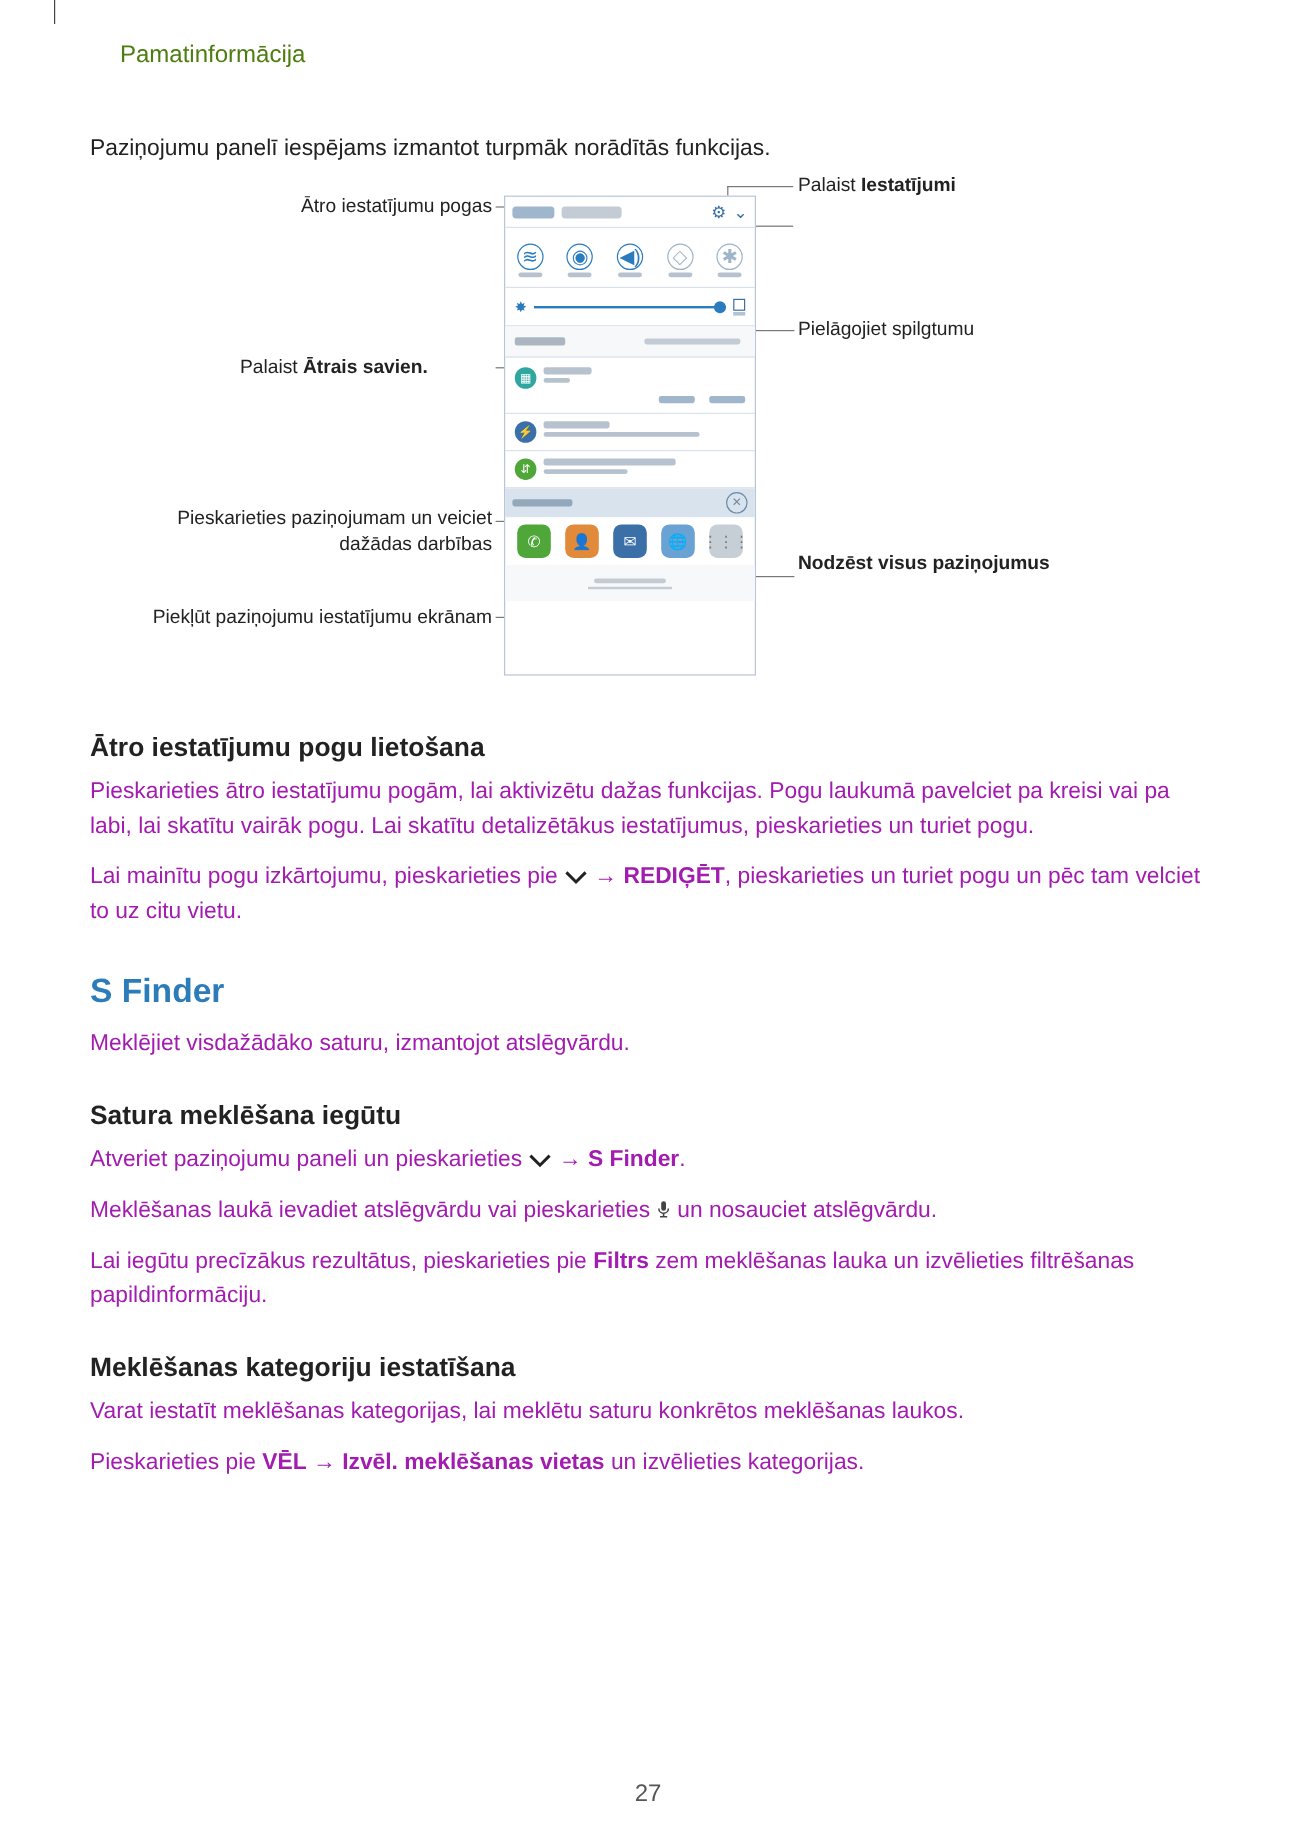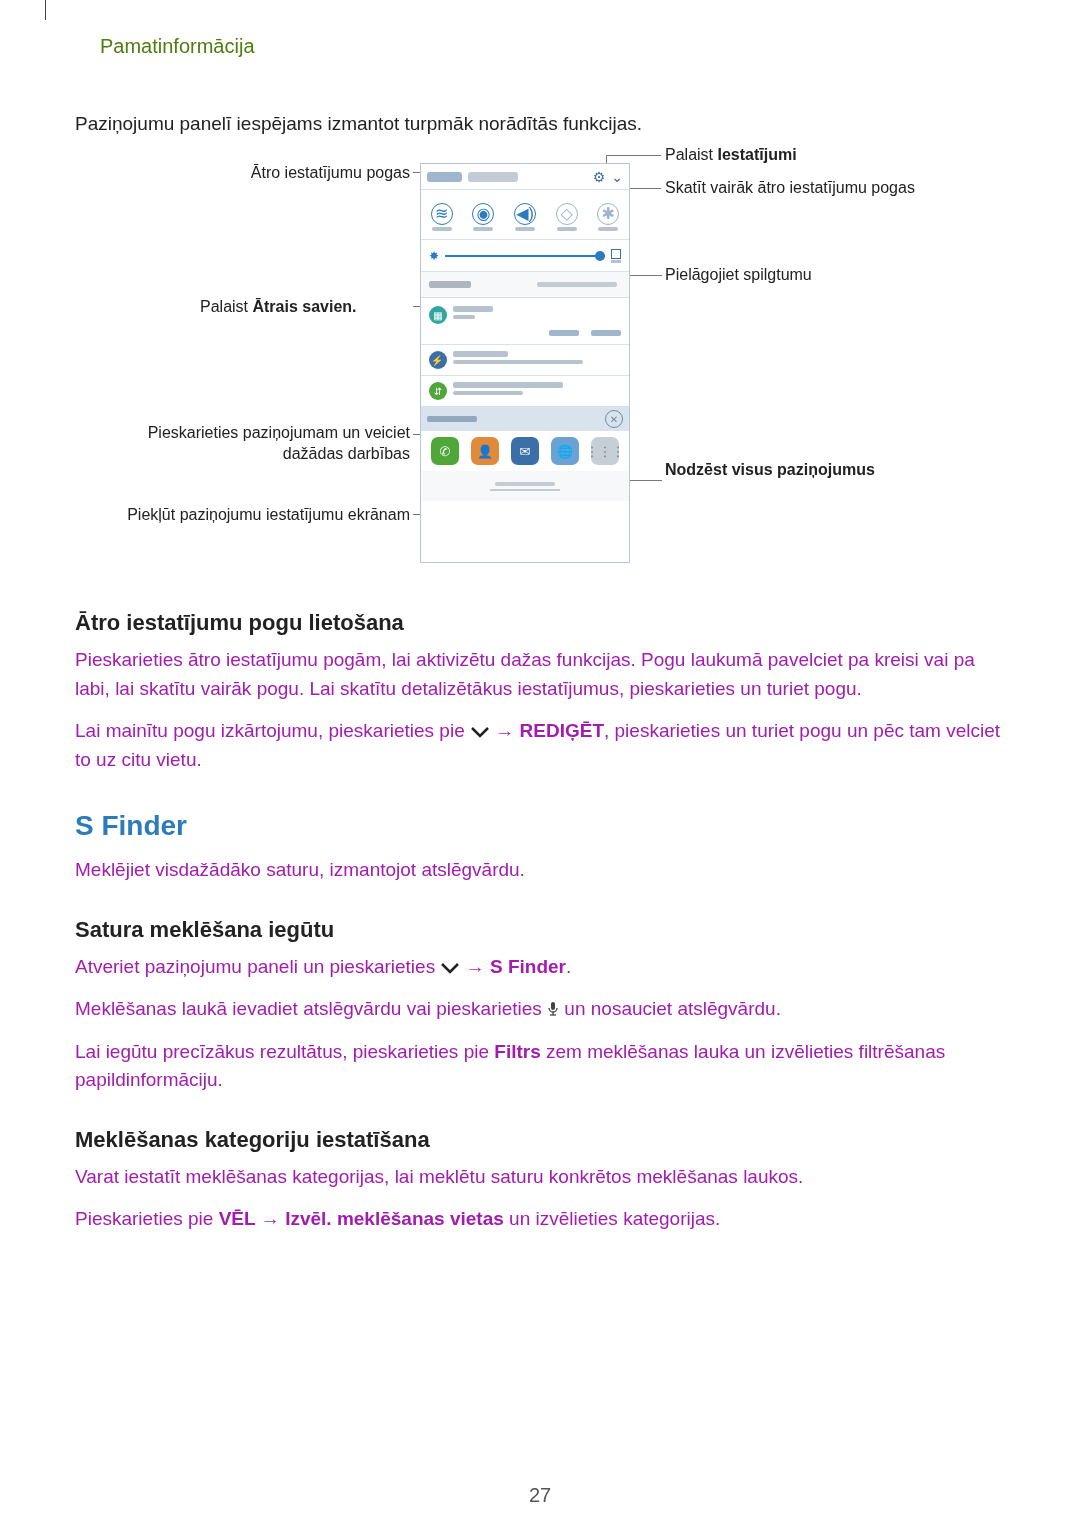--- a/index.html
+++ b/index.html
@@ -175,23 +175,20 @@
     <span>Piekļūt paziņojumu iestatījumu ekrānam</span>
   </div>
   <div class="lead leadh" style="left:343px;top:361px;width:7px;"></div>
 
   <div class="callout" style="left:595px;top:-8px;">
     <span>Palaist </span><span class="b">Iestatījumi</span>
   </div>
   <div class="lead leadv" style="left:536px;top:2px;height:20px;"></div>
   <div class="lead leadh" style="left:536px;top:2px;width:55px;"></div>
 
-  <div class="callout" style="left:595px;top:25px;width:280px;">
-    <span>Skatīt vairāk ātro iestatījumu pogas</span>
-  </div>
   <div class="lead leadh" style="left:558px;top:35px;width:33px;"></div>
   <div class="lead leadv" style="left:558px;top:22px;height:13px;"></div>
 
   <div class="callout" style="left:595px;top:112px;">
     <span>Pielāgojiet spilgtumu</span>
   </div>
   <div class="lead leadh" style="left:560px;top:122px;width:32px;"></div>
 
   <div class="callout" style="left:595px;top:307px;font-weight:bold;">
     <span>Nodzēst visus paziņojumus</span>

